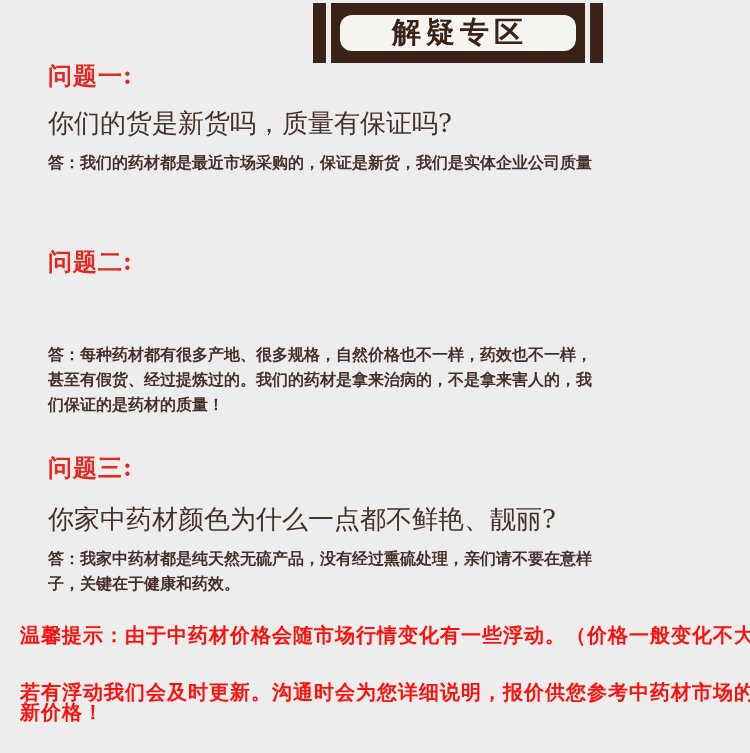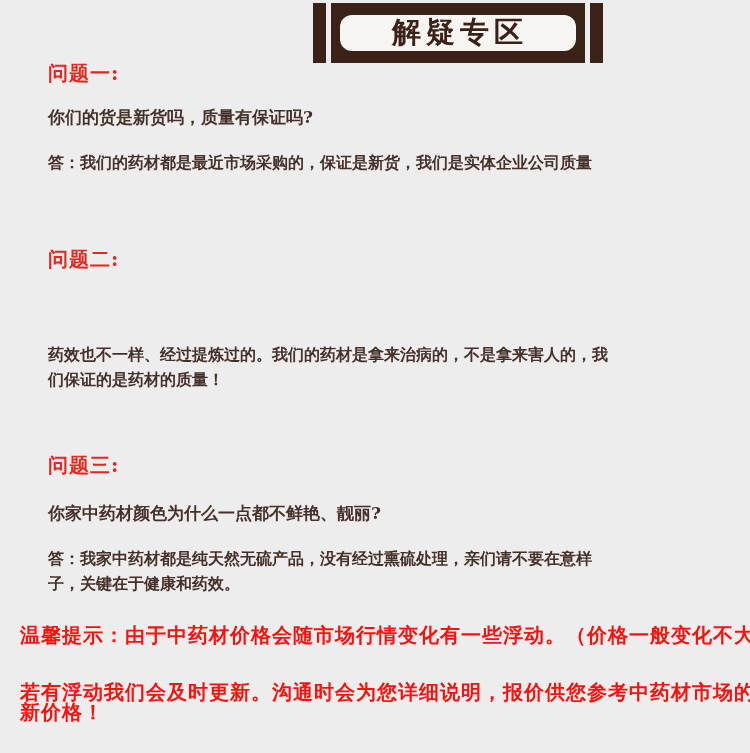--- a/index.html
+++ b/index.html
@@ -53,28 +53,28 @@
     font-weight: bold;
     color: #3a2218;
     letter-spacing: 5px;
     white-space: nowrap;
     transform: translateX(2px);
   }
 
   
   .abs { position: absolute; left: 48px; white-space: nowrap; }
   .q-label {
-    font-size: 20px;
+    font-size: 24px;
     font-weight: bold;
     color: #e4271f;
     letter-spacing: 1px;
   }
   .q-text {
-    font-size: 17px;
-    font-weight: bold;
+    font-size: 26px;
+    font-weight: normal;
     color: #46302a;
   }
   .a-text {
     font-size: 16px;
     font-weight: bold;
     color: #46302a;
   }
   .a-text .a-line {
     line-height: 25px;
     white-space: nowrap;
@@ -107,21 +107,22 @@
   </div>
 
   <div class="abs q-label" style="top:60px">问题一:</div>
   <div class="abs q-text" style="top:106px">你们的货是新货吗，质量有保证吗?</div>
   <div class="abs a-text" style="top:150px">
     <div class="a-line">答：我们的药材都是最近市场采购的，保证是新货，我们是实体企业公司质量</div>
   </div>
 
   <div class="abs q-label" style="top:246px">问题二:</div>
   <div class="abs a-text" style="top:342px">
-    <div class="a-line">药效也不一样、经过提炼过的。我们的药材是拿来治病的，不是拿来害人的，我</div>
+    <div class="a-line">答：每种药材都有很多产地、很多规格，自然价格也不一样，药效也不一样，</div>
+    <div class="a-line">甚至有假货、经过提炼过的。我们的药材是拿来治病的，不是拿来害人的，我</div>
     <div class="a-line">们保证的是药材的质量！</div>
   </div>
 
   <div class="abs q-label" style="top:452px">问题三:</div>
   <div class="abs q-text" style="top:502px">你家中药材颜色为什么一点都不鲜艳、靓丽?</div>
   <div class="abs a-text" style="top:546px">
     <div class="a-line">答：我家中药材都是纯天然无硫产品，没有经过熏硫处理，亲们请不要在意样</div>
     <div class="a-line">子，关键在于健康和药效。</div>
   </div>
 

